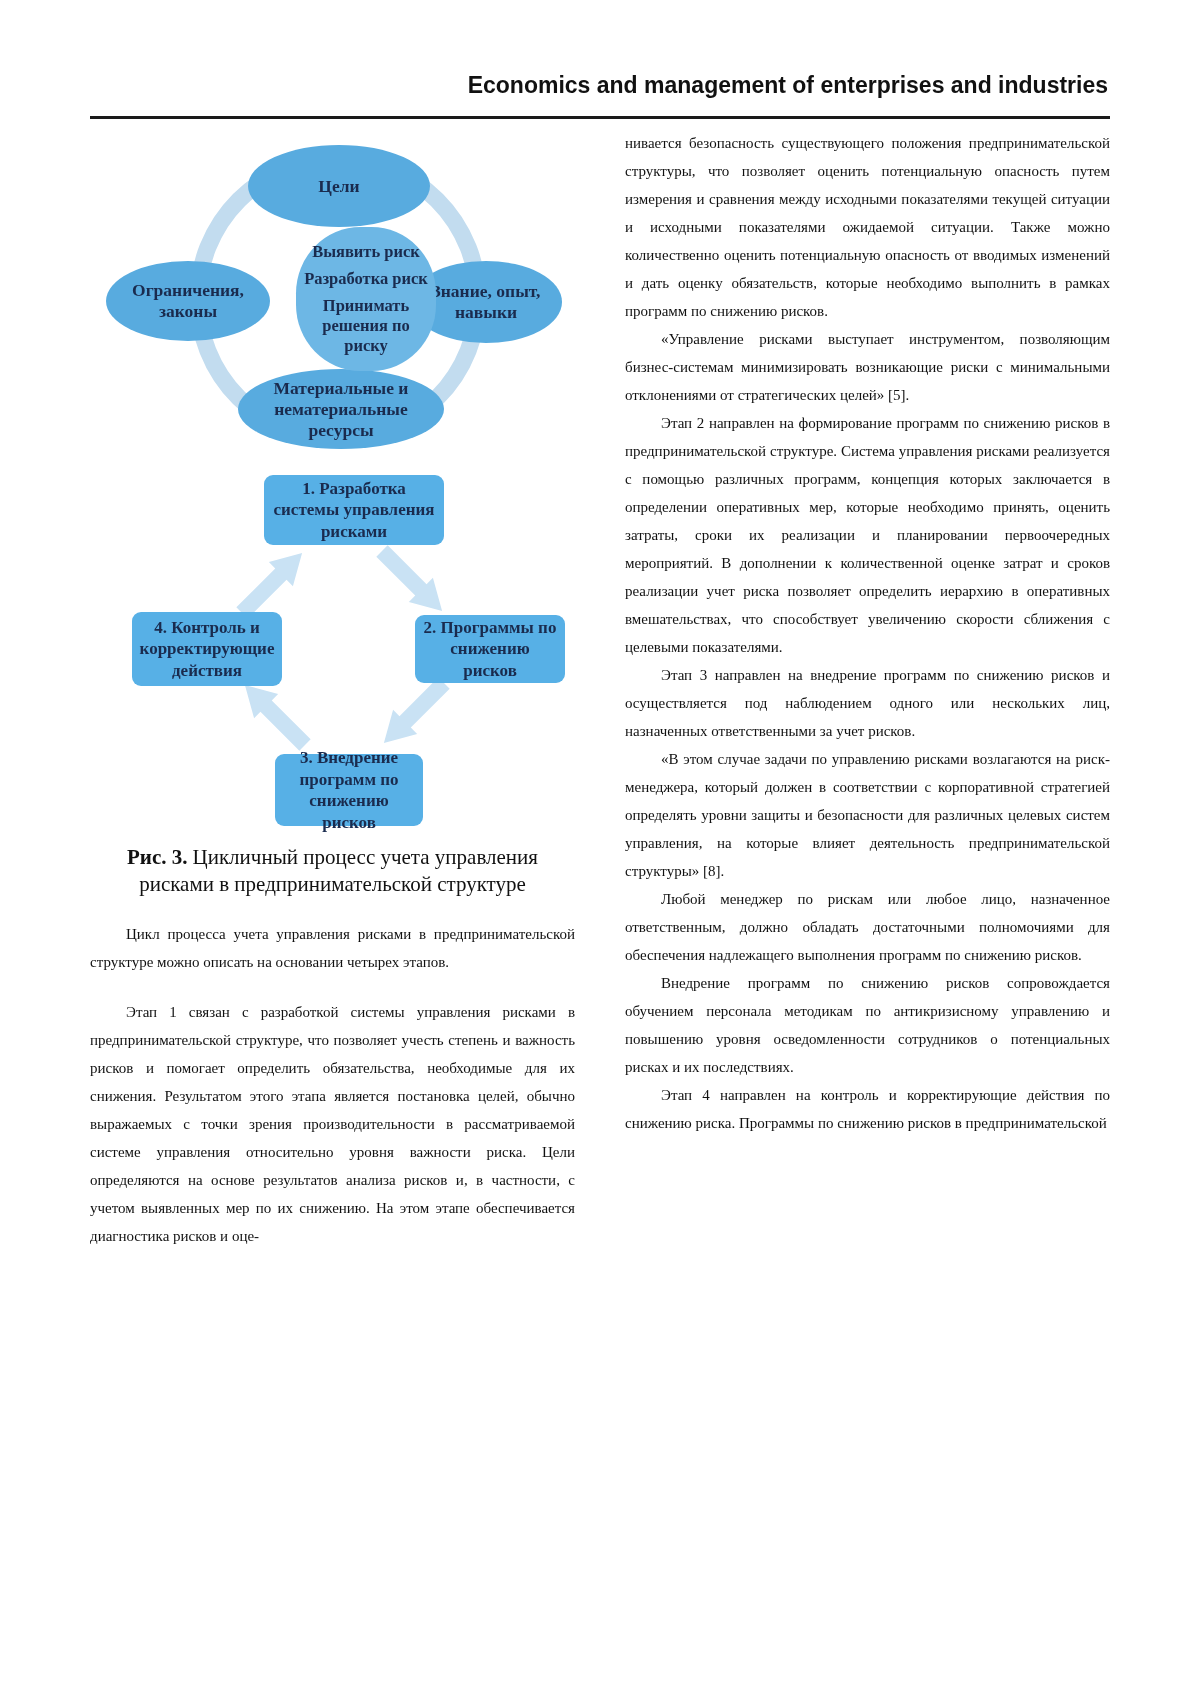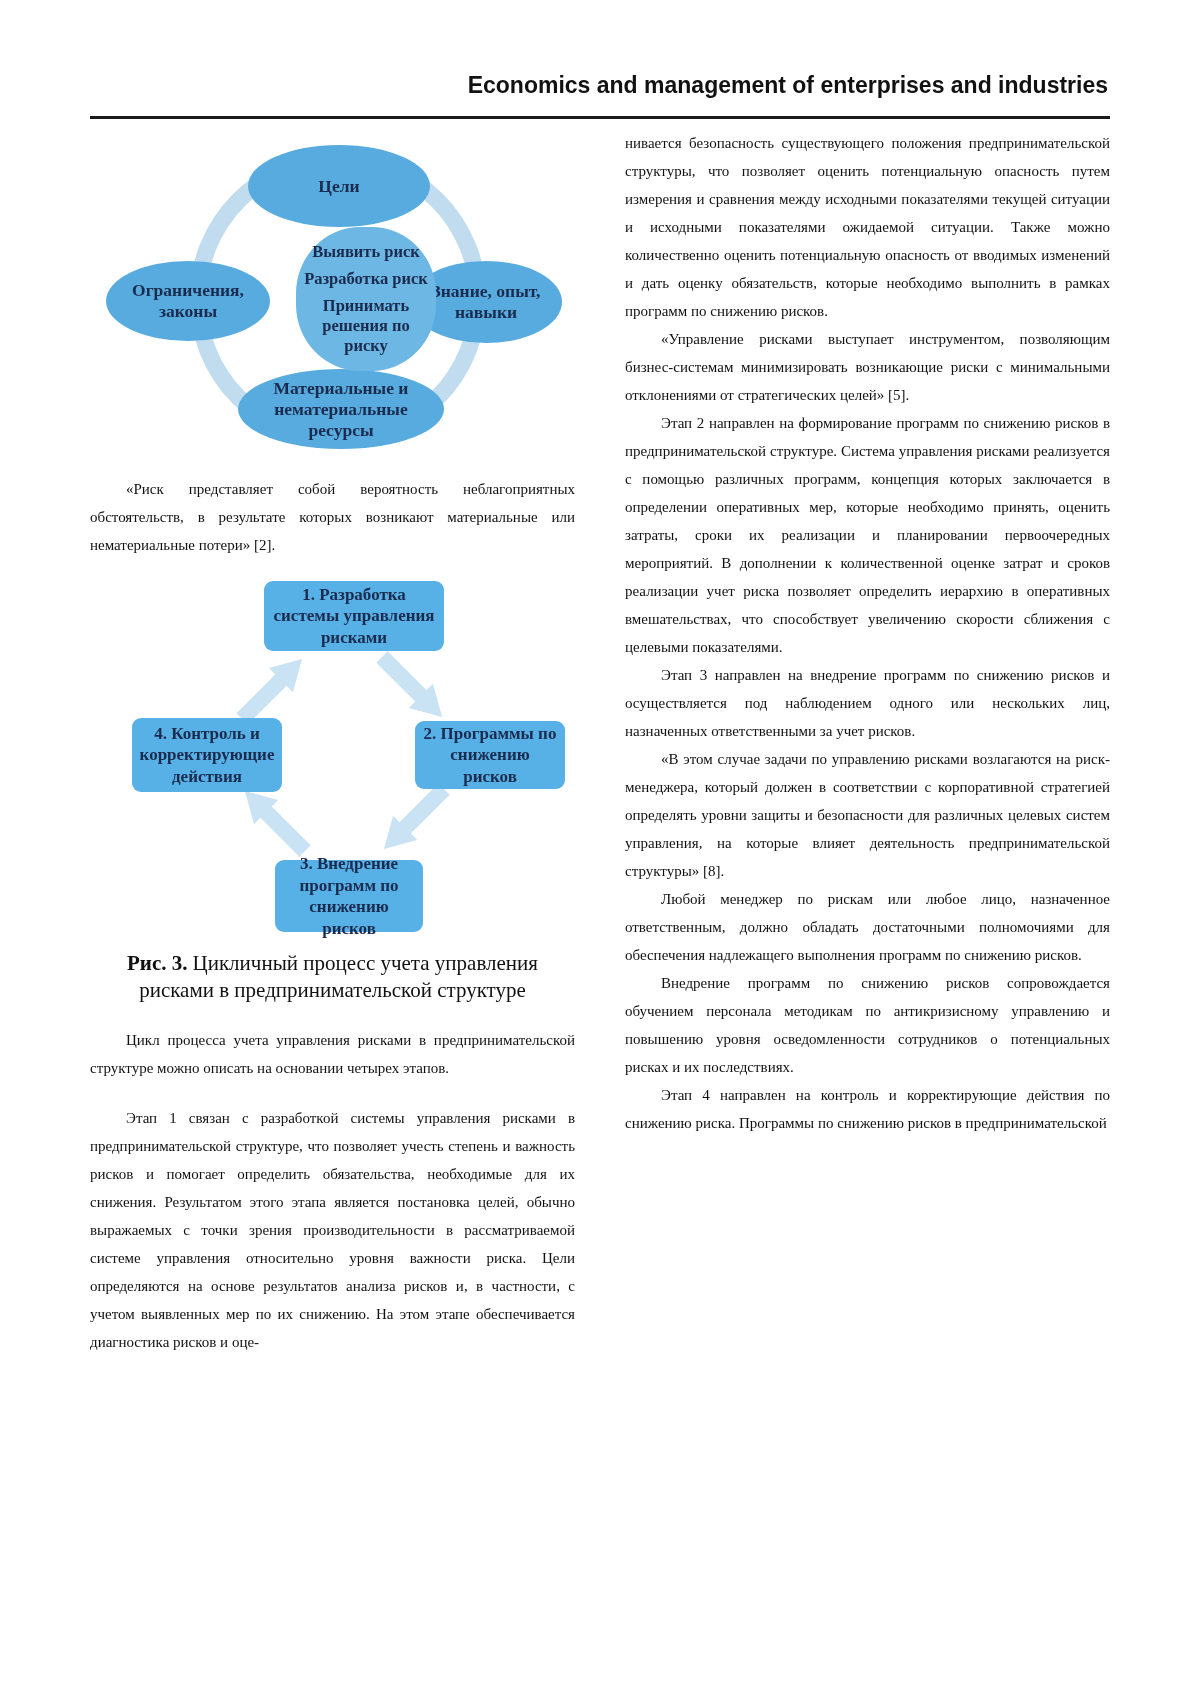--- a/index.html
+++ b/index.html
@@ -155,21 +155,20 @@
         <div class="node node-right">Знание, опыт, навыки</div>
         <div class="node node-bottom">Материальные и нематериальные ресурсы</div>
         <div class="node node-center node-c">
           <div class="cline">Выявить риск</div>
           <div class="cline">Разработка риск</div>
           <div class="cline">Принимать решения по риску</div>
         </div>
       </div>
 
 
-      <p class="body-p indent">«Риск представляет собой вероятность неблагоприятных обстоятельств, в результате которых возникают материальные или нематериальные потери» [2].</p>
 
       <div class="fig3">
         <svg class="arrows" width="485" height="357" viewBox="0 0 485 357">
           <g transform="translate(152,142) rotate(-45)">
             <path class="arrow" d="M0,-8 L55,-8 L55,-17 L85,0 L55,17 L55,8 L0,8 Z"></path>
           </g>
           <g transform="translate(292,80) rotate(45)">
             <path class="arrow" d="M0,-8 L55,-8 L55,-17 L85,0 L55,17 L55,8 L0,8 Z"></path>
           </g>
           <g transform="translate(354,212) rotate(135)">

